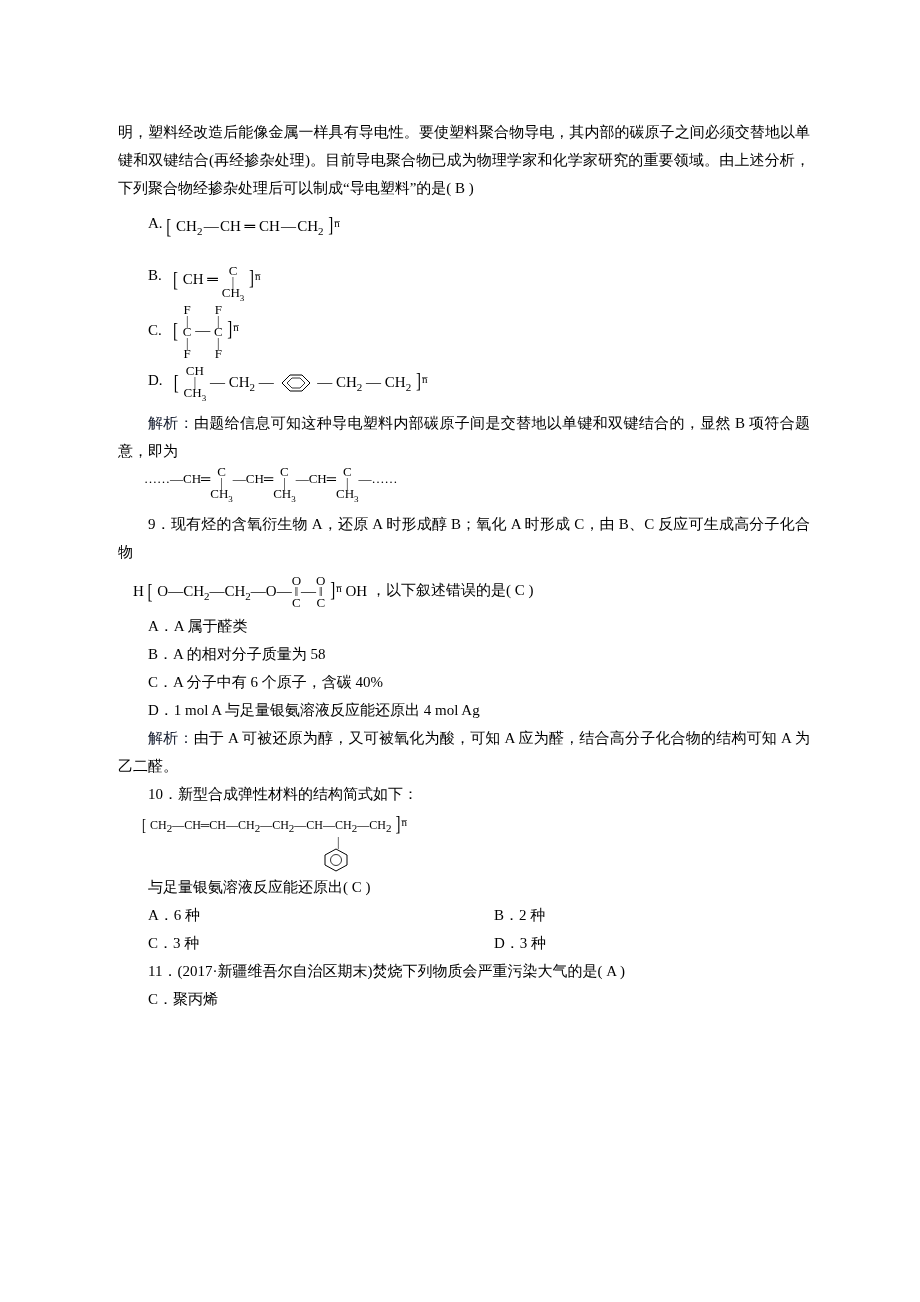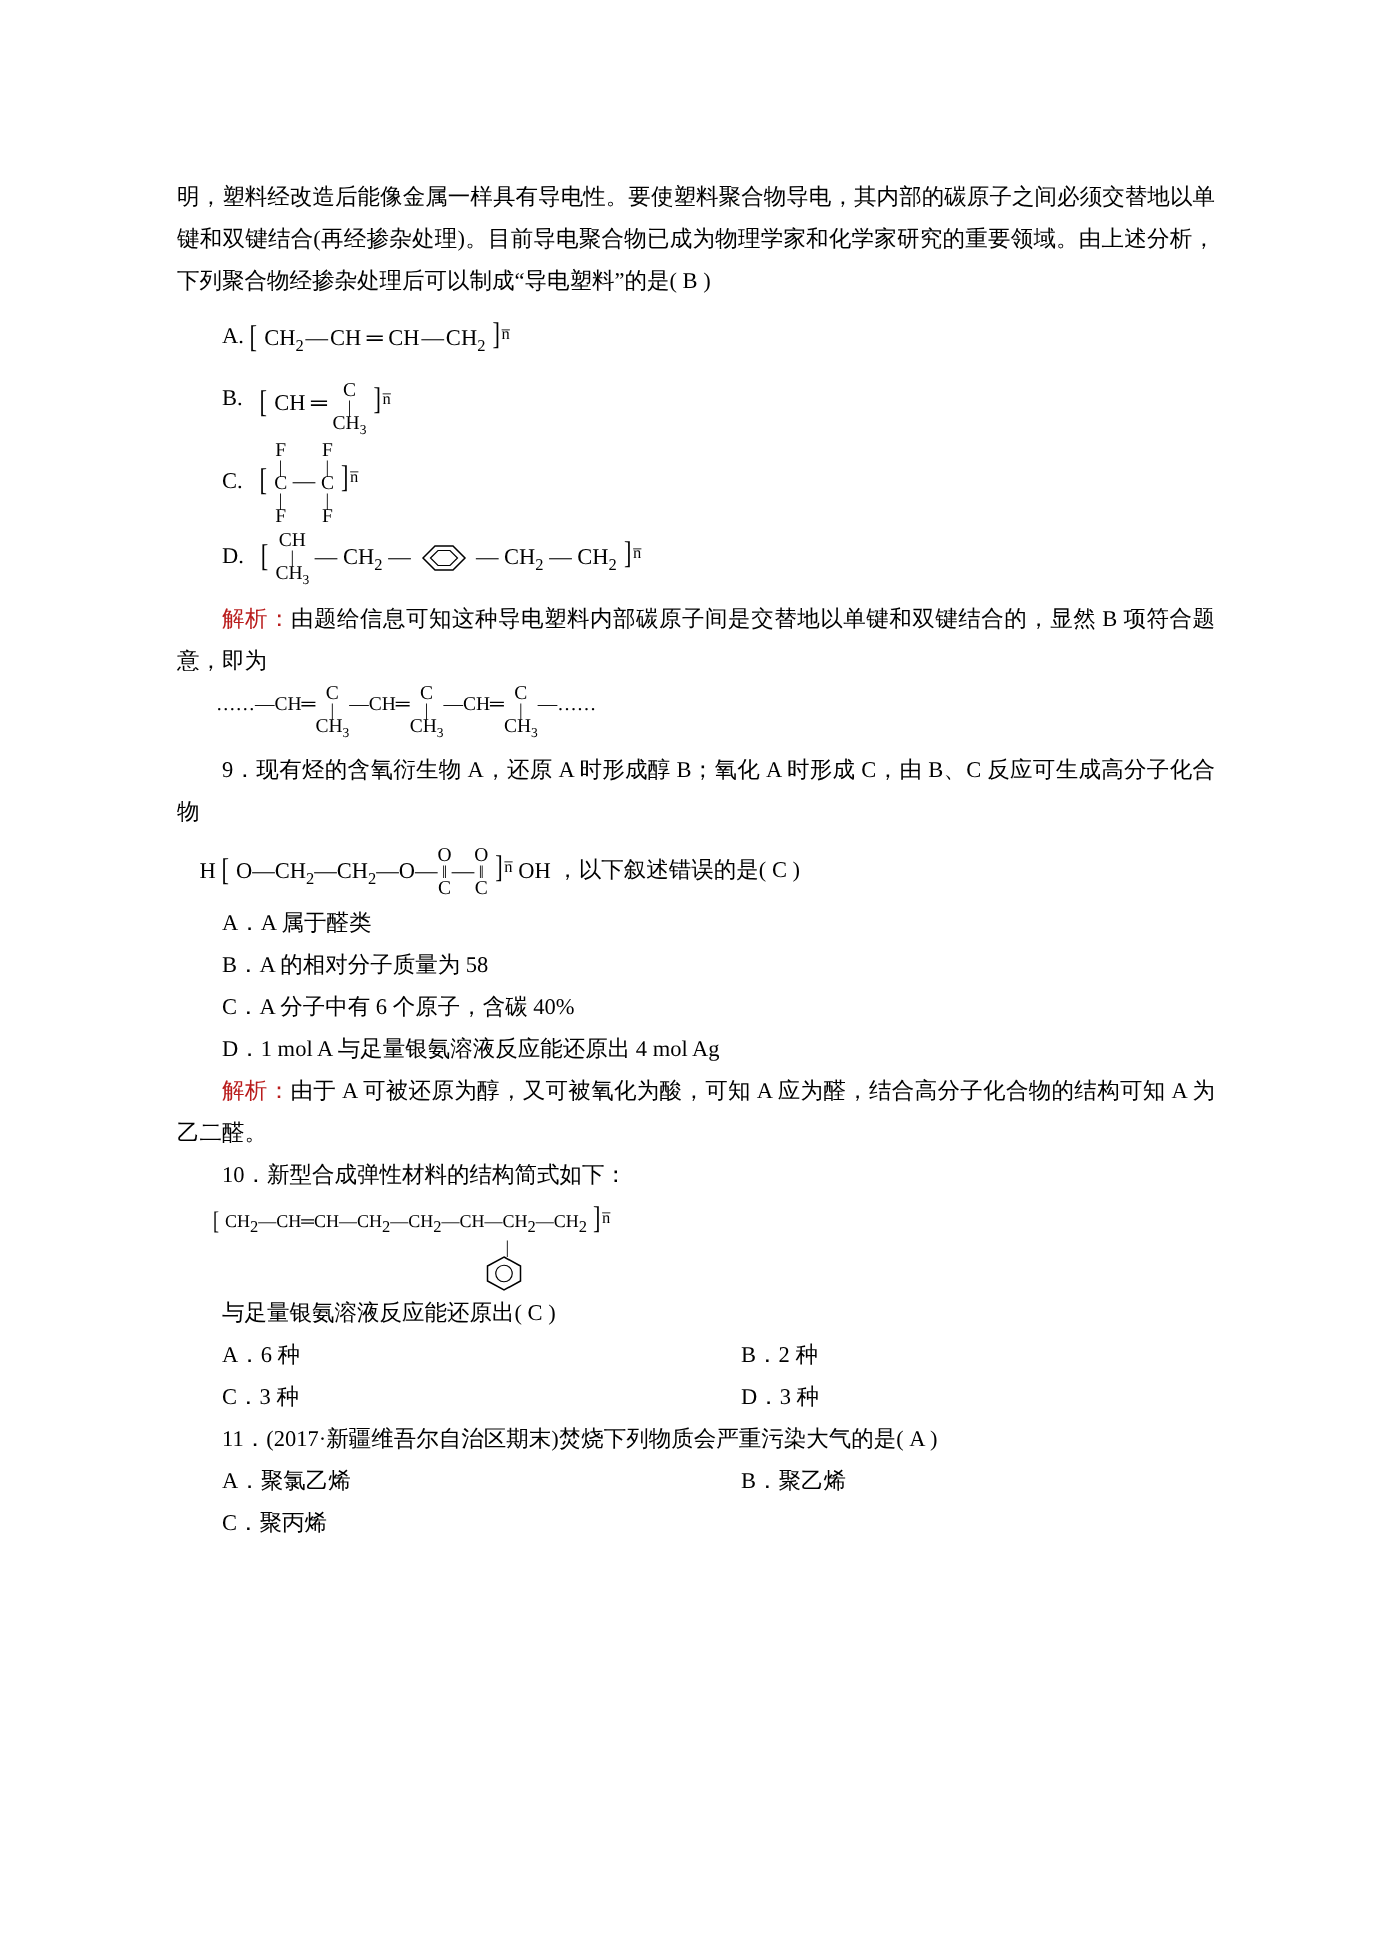--- a/index.html
+++ b/index.html
@@ -26,21 +26,21 @@
   .opt-line { text-indent: 2em; }
   .opt-row {
     display: flex;
     text-indent: 0;
   }
   .opt-row .cell {
     flex: 1;
     padding-left: 2em;
     box-sizing: border-box;
   }
-  .blue { color: #b91c1c; }
+  .blue { color: #0f172a; }
   .formula, .chem-block {
     text-indent: 0;
     padding-left: 2em;
   }
   .br-open::before { content:"["; display:inline-block; transform:scaleY(1.4); margin-right:1px;}
   .sub { font-size: 11px; vertical-align: sub; }
   .supn { font-size: 11px; vertical-align: super; position:relative; top:2px;}
   .supn.sc::before{ content:"]"; display:inline-block; transform:scaleY(1.4); font-size:15px; vertical-align:-2px; margin-left:1px; margin-right:1px;}
   .branch-wrap { display:inline-block; vertical-align:top; text-align:center; line-height:14px; position:relative; }
   .branch-wrap .top { display:block; font-size:13px;}
@@ -60,21 +60,21 @@
 
   <p class="p">明，塑料经改造后能像金属一样具有导电性。要使塑料聚合物导电，其内部的碳原子之间必须交替地以单键和双键结合(再经掺杂处理)。目前导电聚合物已成为物理学家和化学家研究的重要领域。由上述分析，下列聚合物经掺杂处理后可以制成“导电塑料”的是(   B   )</p>
 
   <div class="chem-block" style="margin-top:4px;">
     <span>A.</span>
     <span class="inline-mid" style="position:relative; top:1px;">
       <span class="br-open"></span>&nbsp;CH<span class="sub">2</span> — CH&nbsp;═&nbsp;CH — CH<span class="sub">2</span>&nbsp;<span class="supn sc">n̅</span>
     </span>
   </div>
 
-  <div class="chem-block" style="margin-top:6px;">
+  <div class="chem-block" style="margin-top:16px;">
     <span>B.</span>&nbsp;&nbsp;
     <span class="inline-mid">
       <span class="br-open"></span>&nbsp;CH&nbsp;═&nbsp;<span class="branch-wrap"><span class="top">C</span><span class="bar">|</span><span class="bot">CH<span class="sub" style="font-size:9px;">3</span></span></span>&nbsp;<span class="supn sc">n̅</span>
     </span>
   </div>
 
   <div class="chem-block" style="margin-top:2px;">
     <span>C.</span>&nbsp;&nbsp;
     <span class="inline-mid">
       <span class="br-open"></span>&nbsp;<span class="vstack"><span class="r">F</span><span class="rbar">|</span><span class="r">C</span><span class="rbar">|</span><span class="r">F</span></span>&nbsp;—&nbsp;<span class="vstack"><span class="r">F</span><span class="rbar">|</span><span class="r">C</span><span class="rbar">|</span><span class="r">F</span></span>&nbsp;<span class="supn sc">n̅</span>
@@ -137,20 +137,16 @@
     <div class="cell">A．6 种</div>
     <div class="cell">B．2 种</div>
   </div>
   <div class="p opt-row">
     <div class="cell">C．3 种</div>
     <div class="cell">D．3 种</div>
   </div>
 
   <p class="p indent">11．(2017·新疆维吾尔自治区期末)焚烧下列物质会严重污染大气的是(   A   )</p>
   <div class="p opt-row">
-    <div class="cell">A．聚氯乙烯</div>
-    <div class="cell">B．聚乙烯</div>
-  </div>
-  <div class="p opt-row">
     <div class="cell">C．聚丙烯</div>
   </div>
 
 </div>
 
 </body></html>

